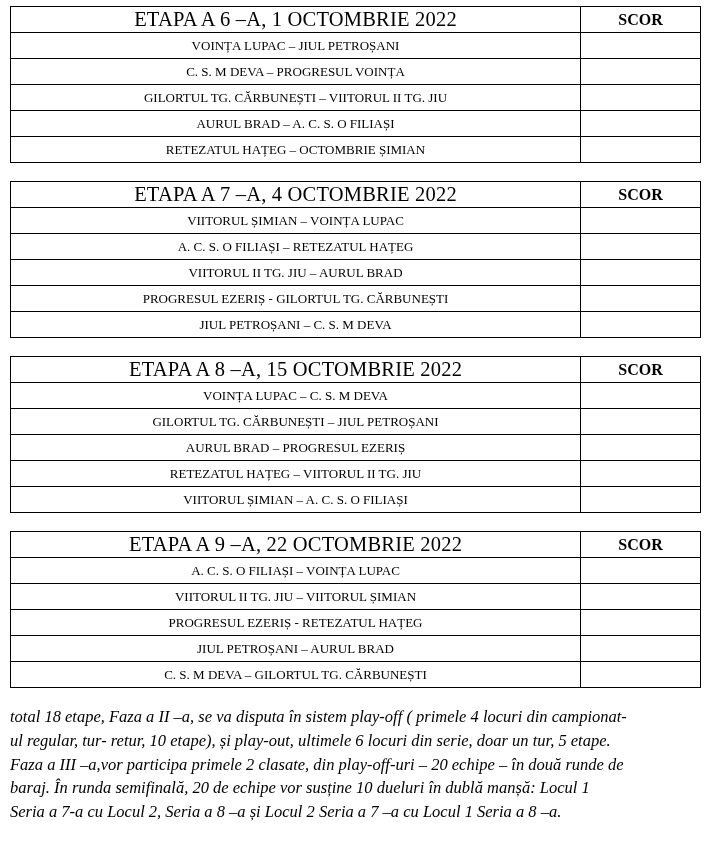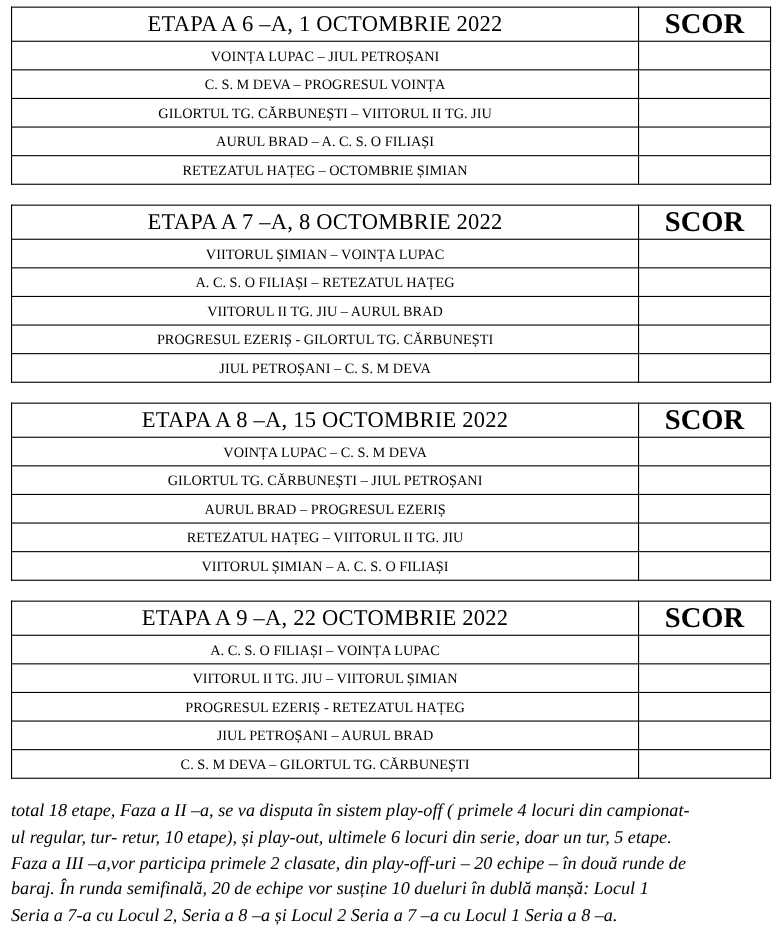--- a/index.html
+++ b/index.html
@@ -36,21 +36,21 @@
   .stage .hdr-title {
     text-align: center;
     font-weight: normal;
     font-size: 20.5px;
     letter-spacing: 0.2px;
     white-space: nowrap;
   }
   .stage .hdr-score {
     text-align: center;
     font-weight: bold;
-    font-size: 26px;
+    font-size: 16px;
     width: 120px;
     margin-top: 16px;
   }
   .stage .match {
     text-align: center;
     font-size: 13px;
     white-space: nowrap;
   }
   .stage .score-cell {
     width: 120px;
@@ -109,21 +109,21 @@
     </tbody>
   </table>
 
   <table class="stage">
     <colgroup>
         <col style="width:570px">
         <col style="width:120px">
       </colgroup>
     <tbody>
       <tr>
-        <td class="hdr-title">ETAPA A 7 –A, 8 OCTOMBRIE 2022</td>
+        <td class="hdr-title">ETAPA A 7 –A, 4 OCTOMBRIE 2022</td>
         <td class="hdr-score">SCOR</td>
       </tr>
       <tr>
         <td class="match">VIITORUL ȘIMIAN – VOINȚA LUPAC</td>
         <td class="score-cell"></td>
       </tr>
       <tr>
         <td class="match">A. C. S. O FILIAȘI – RETEZATUL HAȚEG</td>
         <td class="score-cell"></td>
       </tr>

